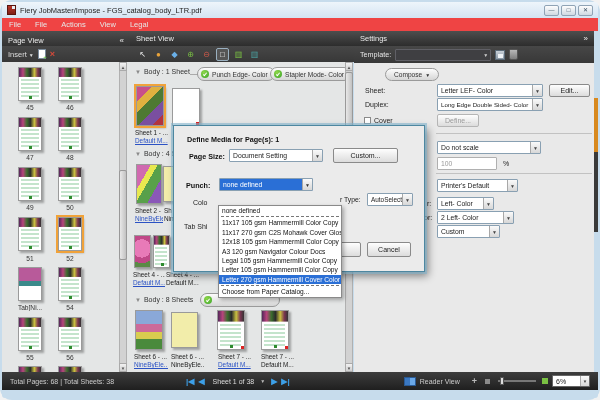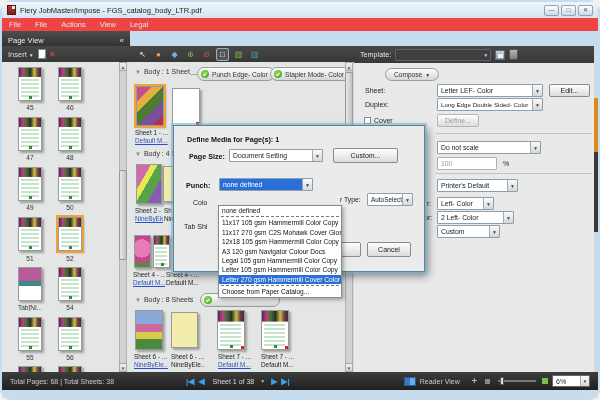--- a/index.html
+++ b/index.html
@@ -135,20 +135,23 @@
 
     <div class="thumb t-catalog" style="left:16px;top:304px;width:24px;height:34px"></div>
     <div class="thumb t-catalog" style="left:56px;top:304px;width:24px;height:34px"></div>
   </div>
 
   <div class="sbar" style="left:119px;top:62px;height:310px"></div>
   <div class="sarw" style="left:119px;top:62px">▲</div>
   <div class="sarw" style="left:119px;top:363px">▼</div>
   <div class="sthumb" style="left:119px;top:170px;height:90px"></div>
 
+  <div class="abs phead" style="left:130px;top:31px;width:224px;height:15px">
+    <span>Sheet View</span>
+  </div>
   <div class="abs ptool" style="left:130px;top:46px;width:224px;height:16px;gap:3px">
     <span class="toolglyph" style="color:#e8e8e8">↖</span>
     <span class="toolglyph" style="color:#e8a33a">●</span>
     <span class="toolglyph" style="color:#6ab0e8">◆</span>
     <span class="toolglyph" style="color:#7ac143">⊕</span>
     <span class="toolglyph" style="color:#d85a4a">⊖</span>
     <span class="toolglyph" style="color:#f0f0f0;border:1px solid #9ab0c0;background:#555">□</span>
     <span class="toolglyph" style="color:#7ac143">▥</span>
     <span class="toolglyph" style="color:#4aa0a0">▥</span>
   </div>
@@ -223,20 +226,24 @@
     <div class="slabel link" style="left:88px;top:299px;width:34px"><span>Default M...</span></div>
     <div class="slabel" style="left:131px;top:291px;width:34px"><span>Sheet 7 - ...</span></div>
     <div class="slabel" style="left:131px;top:299px;width:34px"><span>Default M...</span></div>
   </div>
 
   <div class="sbar" style="left:345px;top:62px;height:310px"></div>
   <div class="sarw" style="left:345px;top:62px">▲</div>
   <div class="sarw" style="left:345px;top:363px">▼</div>
   <div class="sthumb" style="left:345px;top:72px;height:55px"></div>
 
+  <div class="abs phead" style="left:354px;top:31px;width:240px;height:15px">
+    <span>Settings</span>
+    <span style="margin-left:auto;font-size:8px">»</span>
+  </div>
   <div class="abs ptool" style="left:354px;top:46px;width:240px;height:17px">
     <span class="darklbl">Template:</span>
     <span style="width:96px;height:12px;background:#3f3f42;border:1px solid #606066;border-radius:1px;display:flex;align-items:center">
         <i style="margin-left:auto;margin-right:2px;font-style:normal;font-size:5px;color:#ccc">▼</i>
       </span>
     <span style="width:10px;height:10px;background:linear-gradient(#c8d0d8,#8a98a6);border:1px solid #5a6a78;position:relative">
         <i style="position:absolute;left:2px;bottom:1px;width:5px;height:4px;background:#eef2f6"></i>
       </span>
     <span style="width:9px;height:11px;background:linear-gradient(#b8b8b8,#7e7e7e);border:1px solid #555;border-radius:1px 1px 2px 2px"></span>
   </div>

